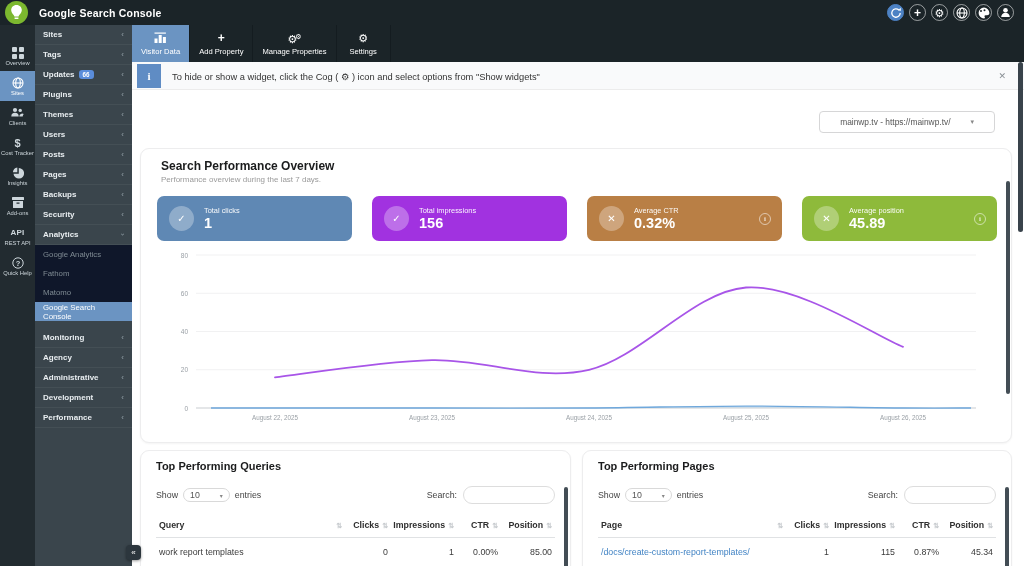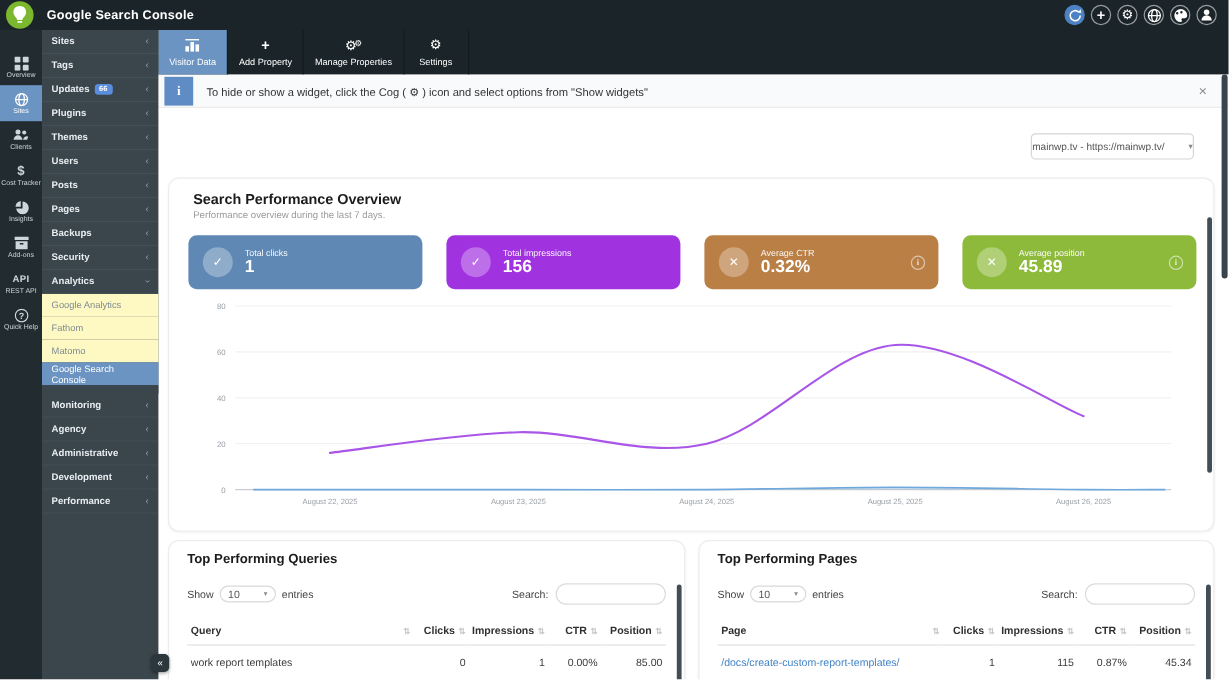--- a/index.html
+++ b/index.html
@@ -23,42 +23,42 @@
   .strip-item .s-label { font-size:5.8px; line-height:6px; text-align:center; white-space:nowrap; }
   #version-badge { position:absolute; left:2px; bottom:2px; background:#78b22b; color:#fff; font-size:6.5px; font-weight:bold; padding:2px 5px; border-radius:2px; letter-spacing:.2px; }
 
   
   #sidebar { position:absolute; left:35px; top:25px; width:97px; height:549px; background:#3a454c; z-index:20; }
   .sb-item { height:20px; display:flex; align-items:center; padding:0 8px; color:#e9eef1; font-size:8px; font-weight:bold; border-bottom:1px solid rgba(255,255,255,.055); cursor:pointer; }
   .sb-item .grow { flex:1; }
   .sb-chev { color:#93a0a8; font-size:8px; font-weight:normal; }
   .sb-chev.down { display:inline-block; transform:rotate(-90deg); }
   .sb-badge { background:#5a8ddb; color:#fff; font-size:6.3px; padding:1px 4px; border-radius:3px; margin-left:4px; font-weight:bold; }
-  .sb-sub { height:19px; display:flex; align-items:center; padding:0 8px; background:#fef9c3; color:#7f8b93; font-size:7.8px; cursor:pointer; }
+  .sb-sub { height:19px; display:flex; align-items:center; padding:0 8px; background:#0f172a; color:#7f8b93; font-size:7.8px; cursor:pointer; }
   .sb-sub.active { background:#6b94c2; color:#fff; }
   .sb-spacer { height:7px; background:#3a454c; }
   #collapse-btn { position:absolute; left:126px; top:545px; width:15px; height:15px; background:#2c363d; color:#fff; border-radius:4px; font-size:8px; display:flex; align-items:center; justify-content:center; z-index:40; box-shadow:0 1px 3px rgba(0,0,0,.4); cursor:pointer; }
 
   
   #tabstrip { position:absolute; left:132px; top:25px; width:892px; height:37px; background:#1b2428; display:flex; z-index:10; }
   .tab { min-width:54px; padding:0 9px; display:flex; flex-direction:column; align-items:center; justify-content:center; gap:2px; color:#fff; cursor:pointer; border-right:1px solid #141c20; }
   .tab.active { background:#6b94c2; }
   .tab .t-icon { height:13px; display:flex; align-items:center; justify-content:center; font-size:11px; line-height:13px; }
   .tab .t-label { font-size:7.6px; white-space:nowrap; }
   .cogs-big { font-size:11px; } .cogs-small { font-size:7px; vertical-align:4px; margin-left:-2px; }
 
   
   #main { position:absolute; left:132px; top:62px; width:892px; height:512px; background:#fff; overflow:hidden; }
 
   #notice { position:absolute; left:0; top:0; width:892px; height:28px; background:#f9fafb; border-bottom:1px solid #ececec; }
   #notice-icon { position:absolute; left:5px; top:2px; width:24px; height:24px; background:#5f8cc4; color:#fff; display:flex; align-items:center; justify-content:center; font-size:11px; font-weight:bold; font-family:"Liberation Serif",serif; }
   #notice-text { position:absolute; left:40px; top:0; height:28px; display:flex; align-items:center; font-size:9.3px; color:#333; }
   #notice-close { position:absolute; right:18px; top:0; height:28px; display:flex; align-items:center; color:#8a9095; font-size:9px; cursor:pointer; }
 
-  #site-selector { position:absolute; right:29px; top:49px; height:22px; min-width:130px; border:1px solid #d6d6d7; border-radius:4px; background:#fff; display:flex; align-items:center; padding:0 0; gap:20px; font-size:8.4px; color:#555; cursor:pointer; }
+  #site-selector { position:absolute; right:29px; top:49px; height:22px; min-width:130px; border:1px solid #d6d6d7; border-radius:4px; background:#fff; display:flex; align-items:center; padding:0 20px; gap:20px; font-size:8.4px; color:#555; cursor:pointer; }
   #site-selector .caret { color:#888; font-size:7px; }
 
   .card { position:absolute; background:#fff; border:1px solid #ededee; border-radius:9px; box-shadow:0 1px 2px rgba(34,36,38,.05);padding-left:15px; }
   #perf-card { left:8px; top:86px; width:872px; height:295px; }
   #perf-title { position:absolute; left:20px; top:10px; font-size:12px; font-weight:bold; color:#1b1c1d; }
   #perf-subtitle { position:absolute; left:20px; top:26px; font-size:8px; color:#9a9a9a; }
 
   #stat-cards { position:absolute; left:16px; top:47px; width:840px; height:45px; display:flex; gap:20px; }
   .stat-card { flex:1; border-radius:7px; display:flex; align-items:center; padding:0 12px; position:relative; color:#fff; }
   .stat-icon { width:25px; height:25px; border-radius:50%; background:rgba(255,255,255,.3); display:flex; align-items:center; justify-content:center; font-size:10px; margin-right:10px; flex:0 0 25px; }

